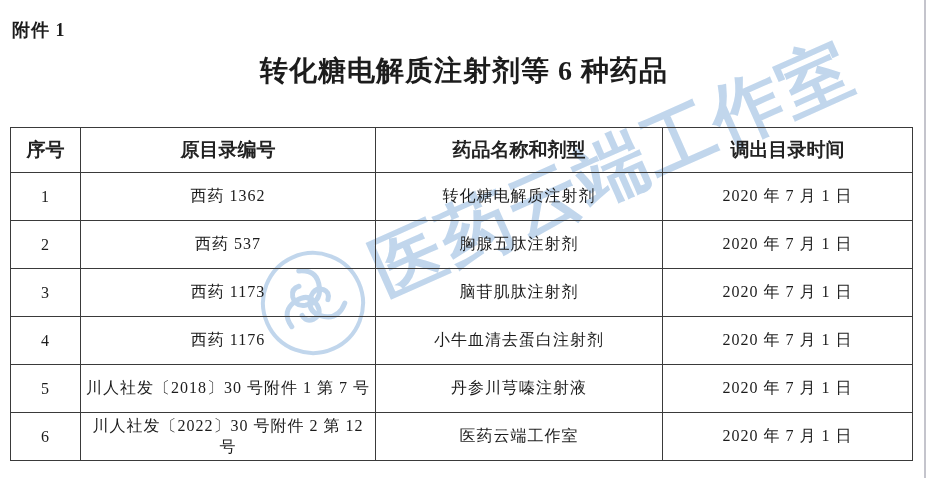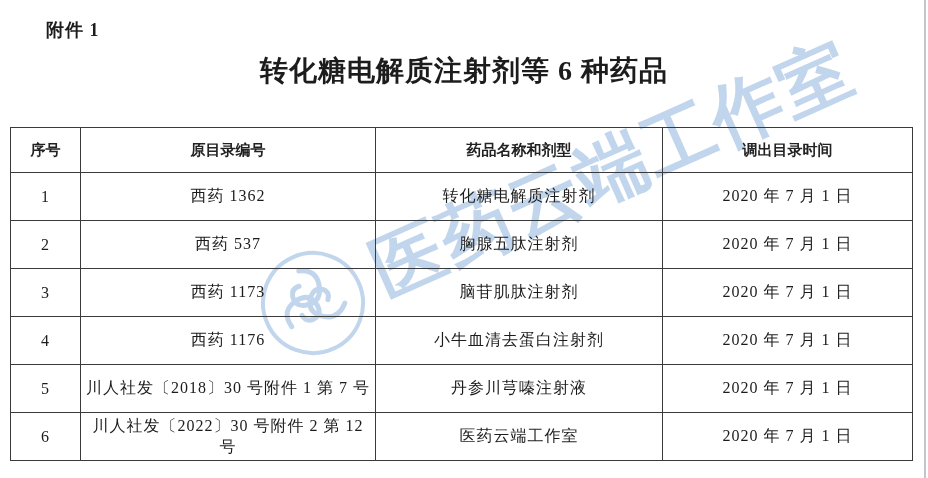--- a/index.html
+++ b/index.html
@@ -9,21 +9,21 @@
   .page {
     position: relative;
     width: 928px;
     height: 478px;
     background: #ffffff;
     overflow: hidden;
   }
 
   .attachment-label {
     position: absolute;
-    left: 46px;
+    left: 12px;
     top: 18px;
     font-size: 18px;
     font-weight: bold;
     letter-spacing: 1px;
   }
 
   .doc-title {
     position: absolute;
     left: 0;
     top: 52px;
@@ -76,21 +76,21 @@
     border: 1.6px solid #3a3a3a;
     text-align: center;
     vertical-align: middle;
     padding: 2px 4px;
     background: transparent;
   }
   table.drug-table th {
     height: 45px;
     font-family: "Liberation Sans", "DejaVu Sans", sans-serif;
     font-weight: bold;
-    font-size: 15px;
+    font-size: 19px;
     color: #222;
   }
   table.drug-table td {
     height: 48px;
     font-size: 16px;
     letter-spacing: 1px;
   }
   .col-seq   { width: 70px; }
   .col-code  { width: 295px; }
   .col-name  { width: 287px; }

